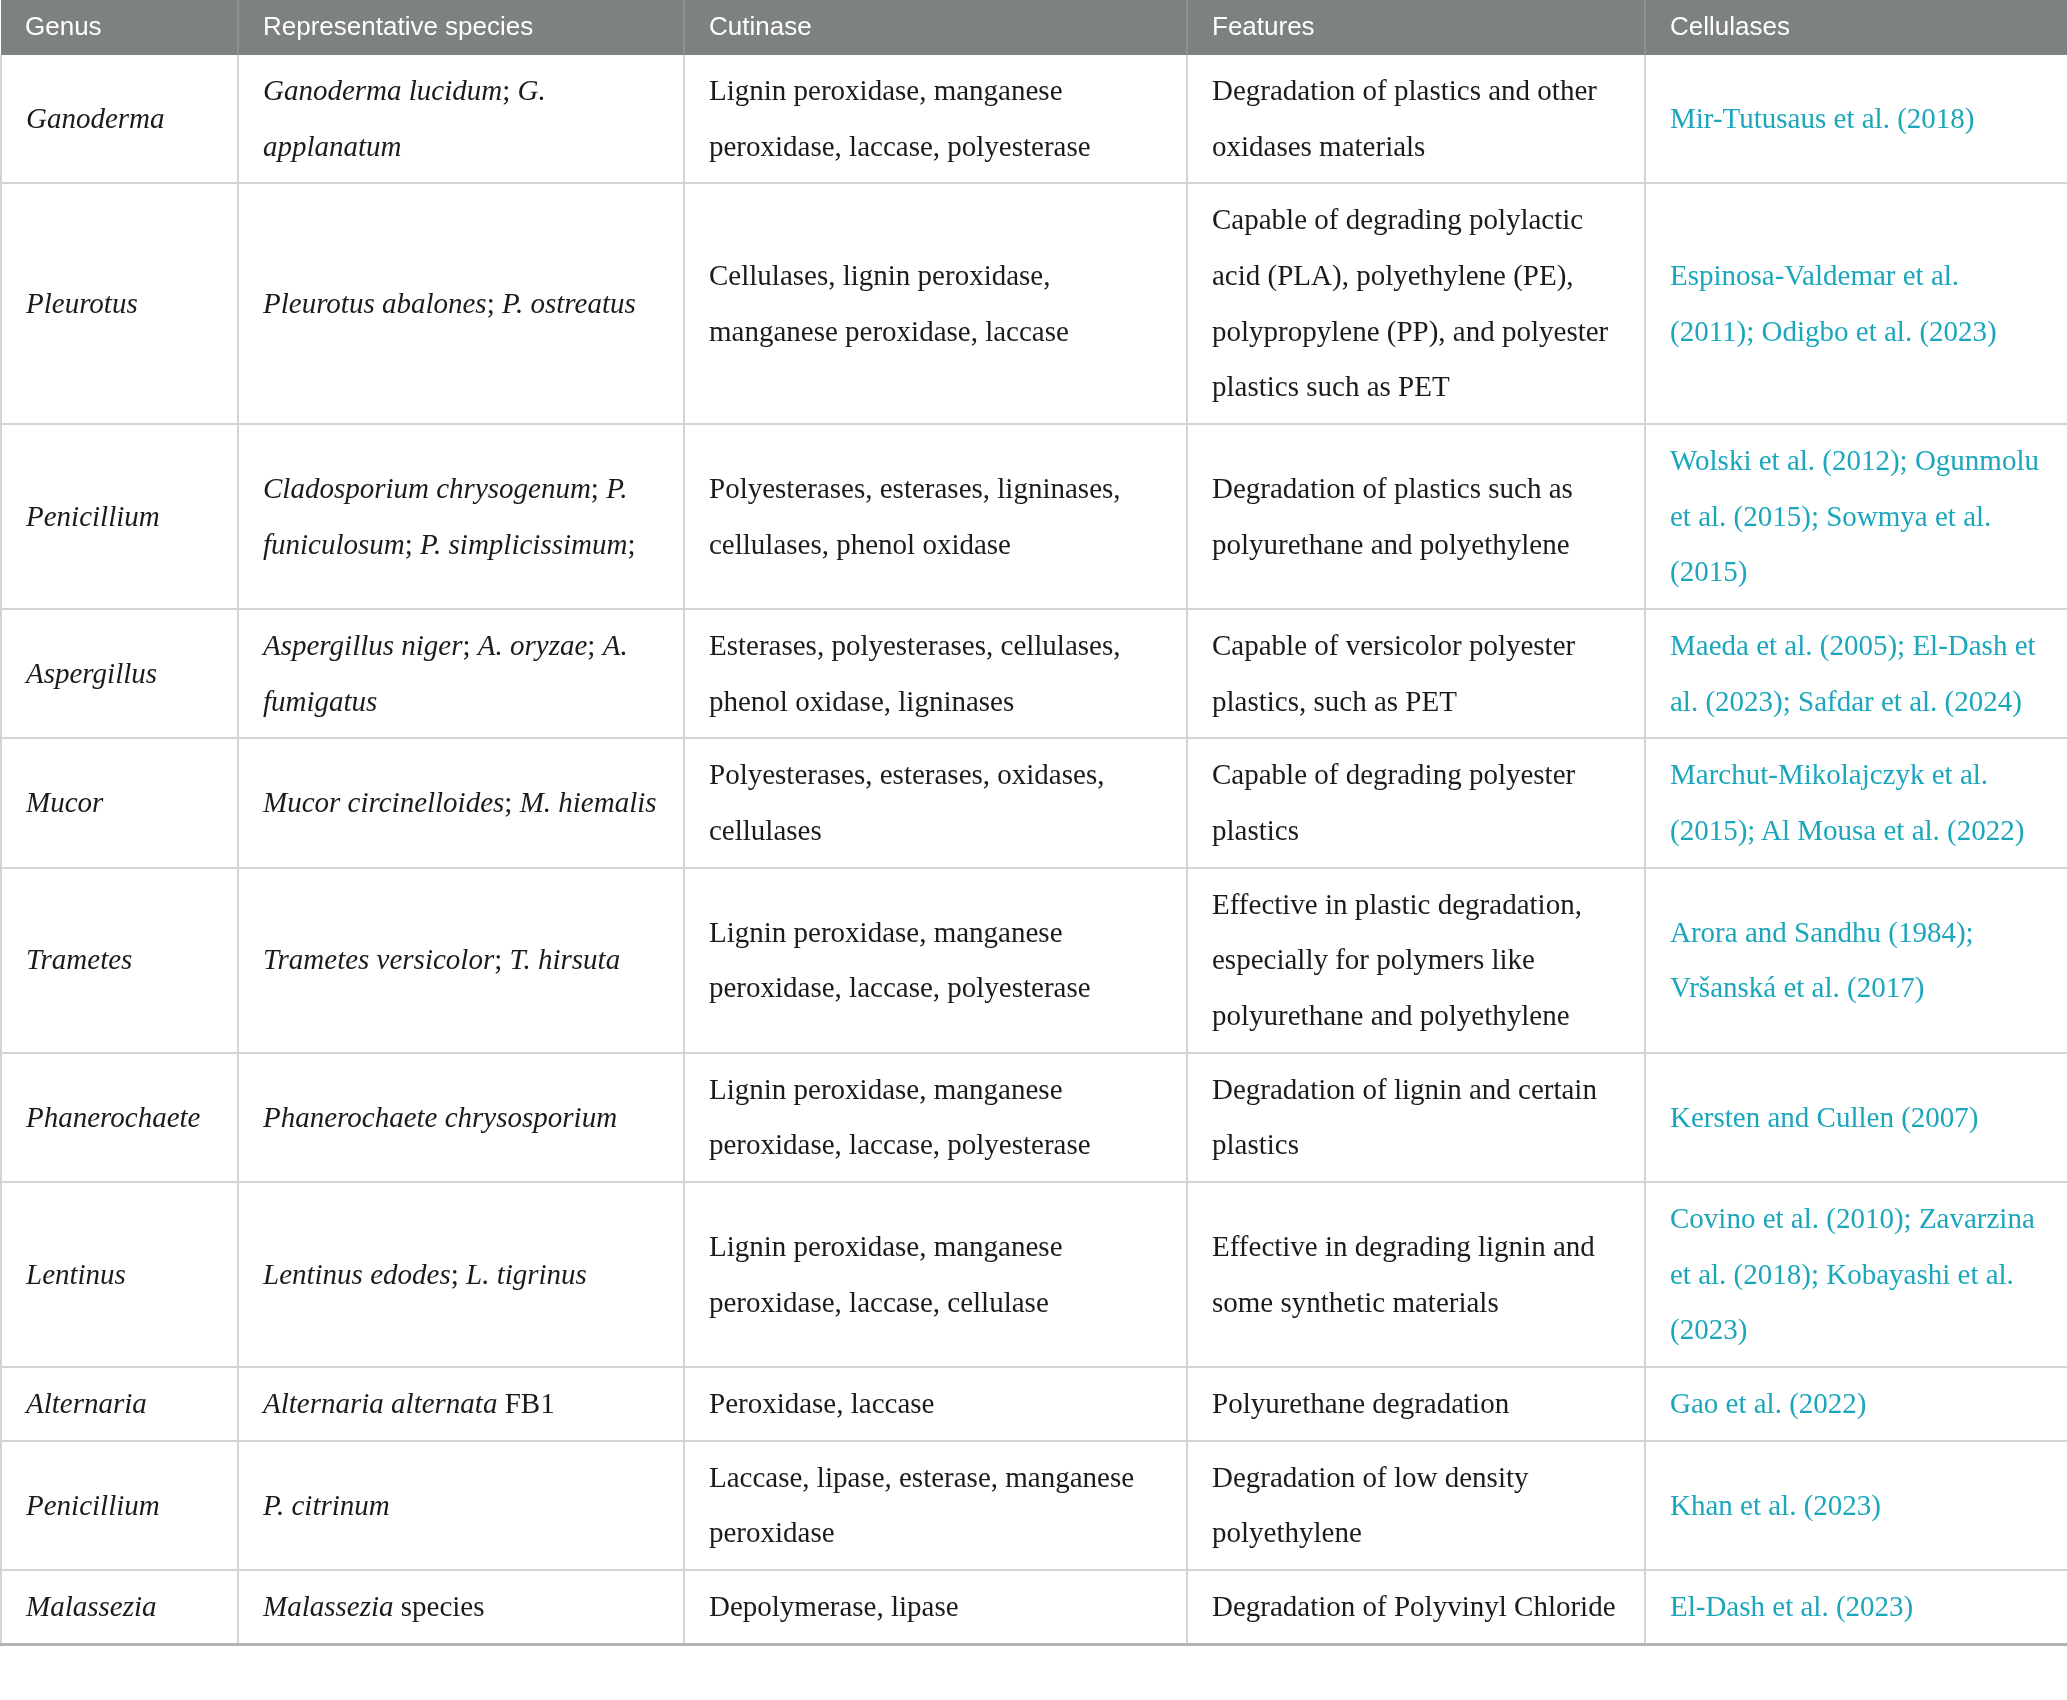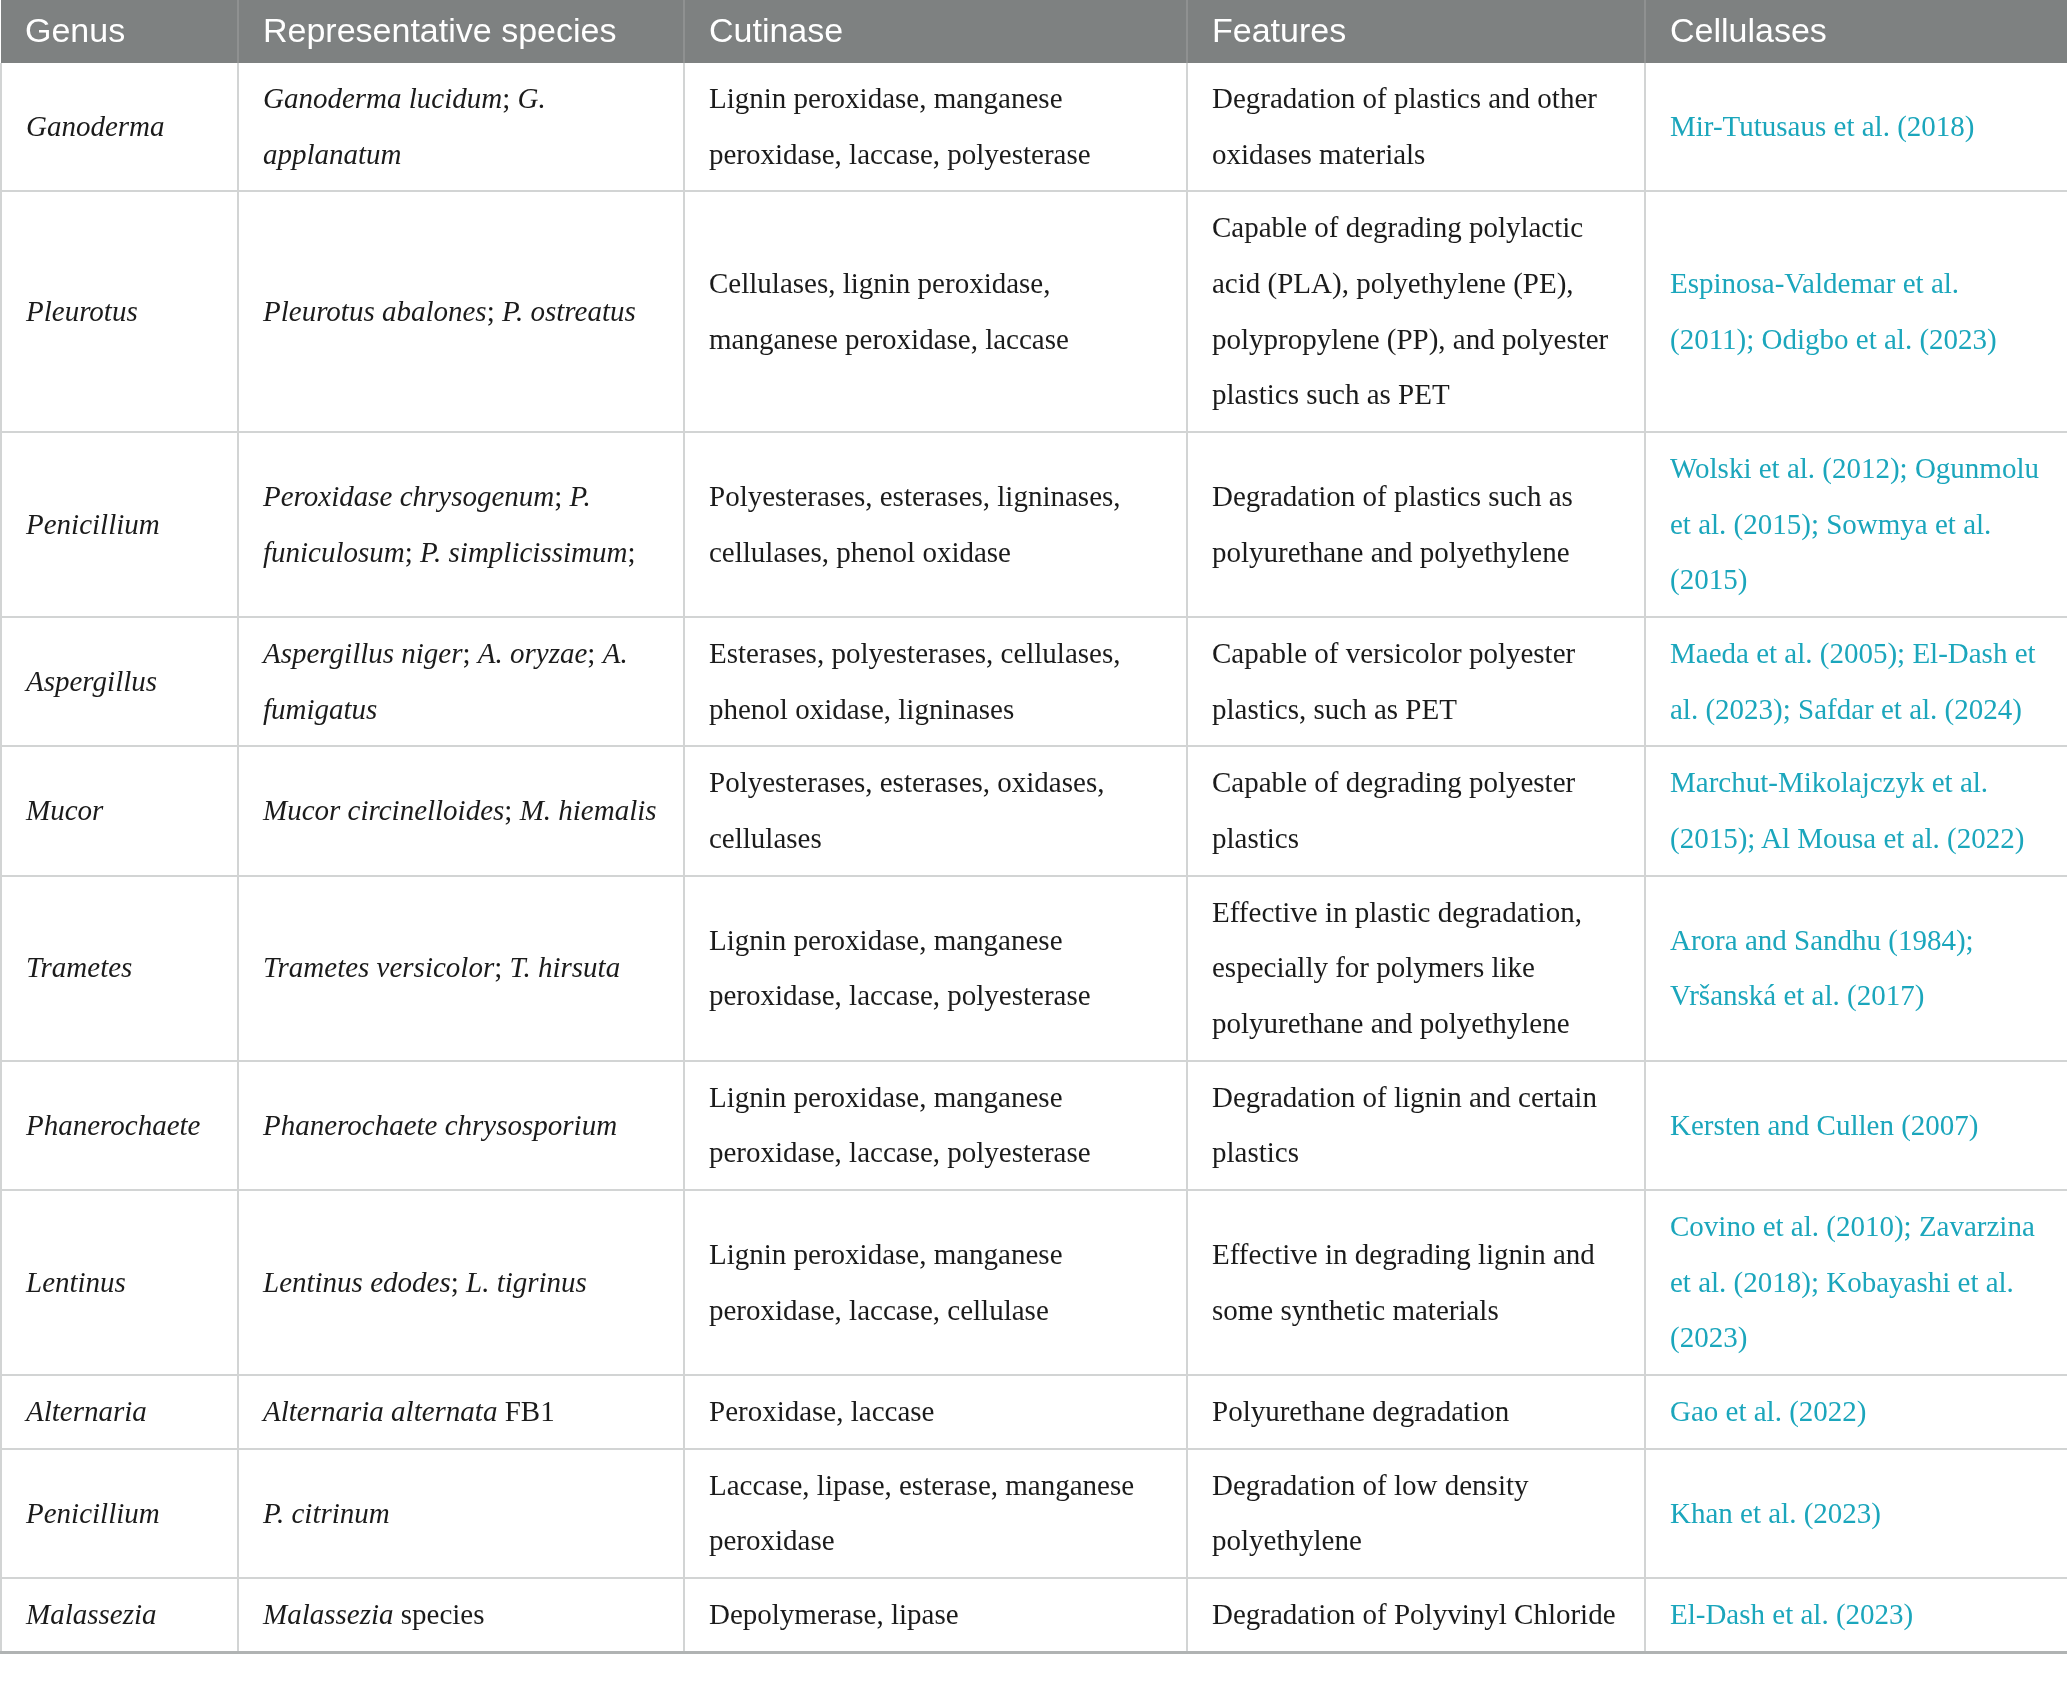--- a/index.html
+++ b/index.html
@@ -24,21 +24,21 @@
   col.c-species  { width: 446px; }
   col.c-enzymes  { width: 503px; }
   col.c-features { width: 458px; }
   col.c-refs     { width: 423px; }
 
   thead th {
     background: var(--header-bg, #7e8181);
     color: var(--header-text, #ffffff);
     font-family: "Liberation Sans", "DejaVu Sans", sans-serif;
     font-weight: 400;
-    font-size: 34px;
+    font-size: 26px;
     text-align: left;
     vertical-align: middle;
     padding: 11px 24px 13px 24px;
     border-left: 2px solid var(--header-sep, #8f9191);
   }
   thead th:first-child { border-left: none; }
 
   tbody td {
     border: 2px solid var(--grid-line, #d2d4d4);
     vertical-align: middle;
@@ -87,21 +87,21 @@
         </tr>
         <tr>
           <td><em>Pleurotus</em></td>
           <td><em>Pleurotus abalones</em><span>; </span><em>P. ostreatus</em></td>
           <td>Cellulases, lignin peroxidase, manganese peroxidase, laccase</td>
           <td>Capable of degrading polylactic acid (PLA), polyethylene (PE), polypropylene (PP), and polyester plastics such as PET</td>
           <td class="refs-cell"><span class="ref-link">Espinosa-Valdemar et al. (2011); Odigbo et al. (2023)</span></td>
         </tr>
         <tr>
           <td><em>Penicillium</em></td>
-          <td><em>Peroxidase chrysogenum</em><span>; </span><em>P. funiculosum</em><span>; </span><em>P. simplicissimum</em><span>;</span></td>
+          <td><em>Cladosporium chrysogenum</em><span>; </span><em>P. funiculosum</em><span>; </span><em>P. simplicissimum</em><span>;</span></td>
           <td>Polyesterases, esterases, ligninases, cellulases, phenol oxidase</td>
           <td>Degradation of plastics such as polyurethane and polyethylene</td>
           <td class="refs-cell"><span class="ref-link">Wolski et al. (2012); Ogunmolu et al. (2015); Sowmya et al. (2015)</span></td>
         </tr>
         <tr>
           <td><em>Aspergillus</em></td>
           <td><em>Aspergillus niger</em><span>; </span><em>A. oryzae</em><span>; </span><em>A. fumigatus</em></td>
           <td>Esterases, polyesterases, cellulases, phenol oxidase, ligninases</td>
           <td>Capable of versicolor polyester plastics, such as PET</td>
           <td class="refs-cell"><span class="ref-link">Maeda et al. (2005); El-Dash et al. (2023); Safdar et al. (2024)</span></td>

